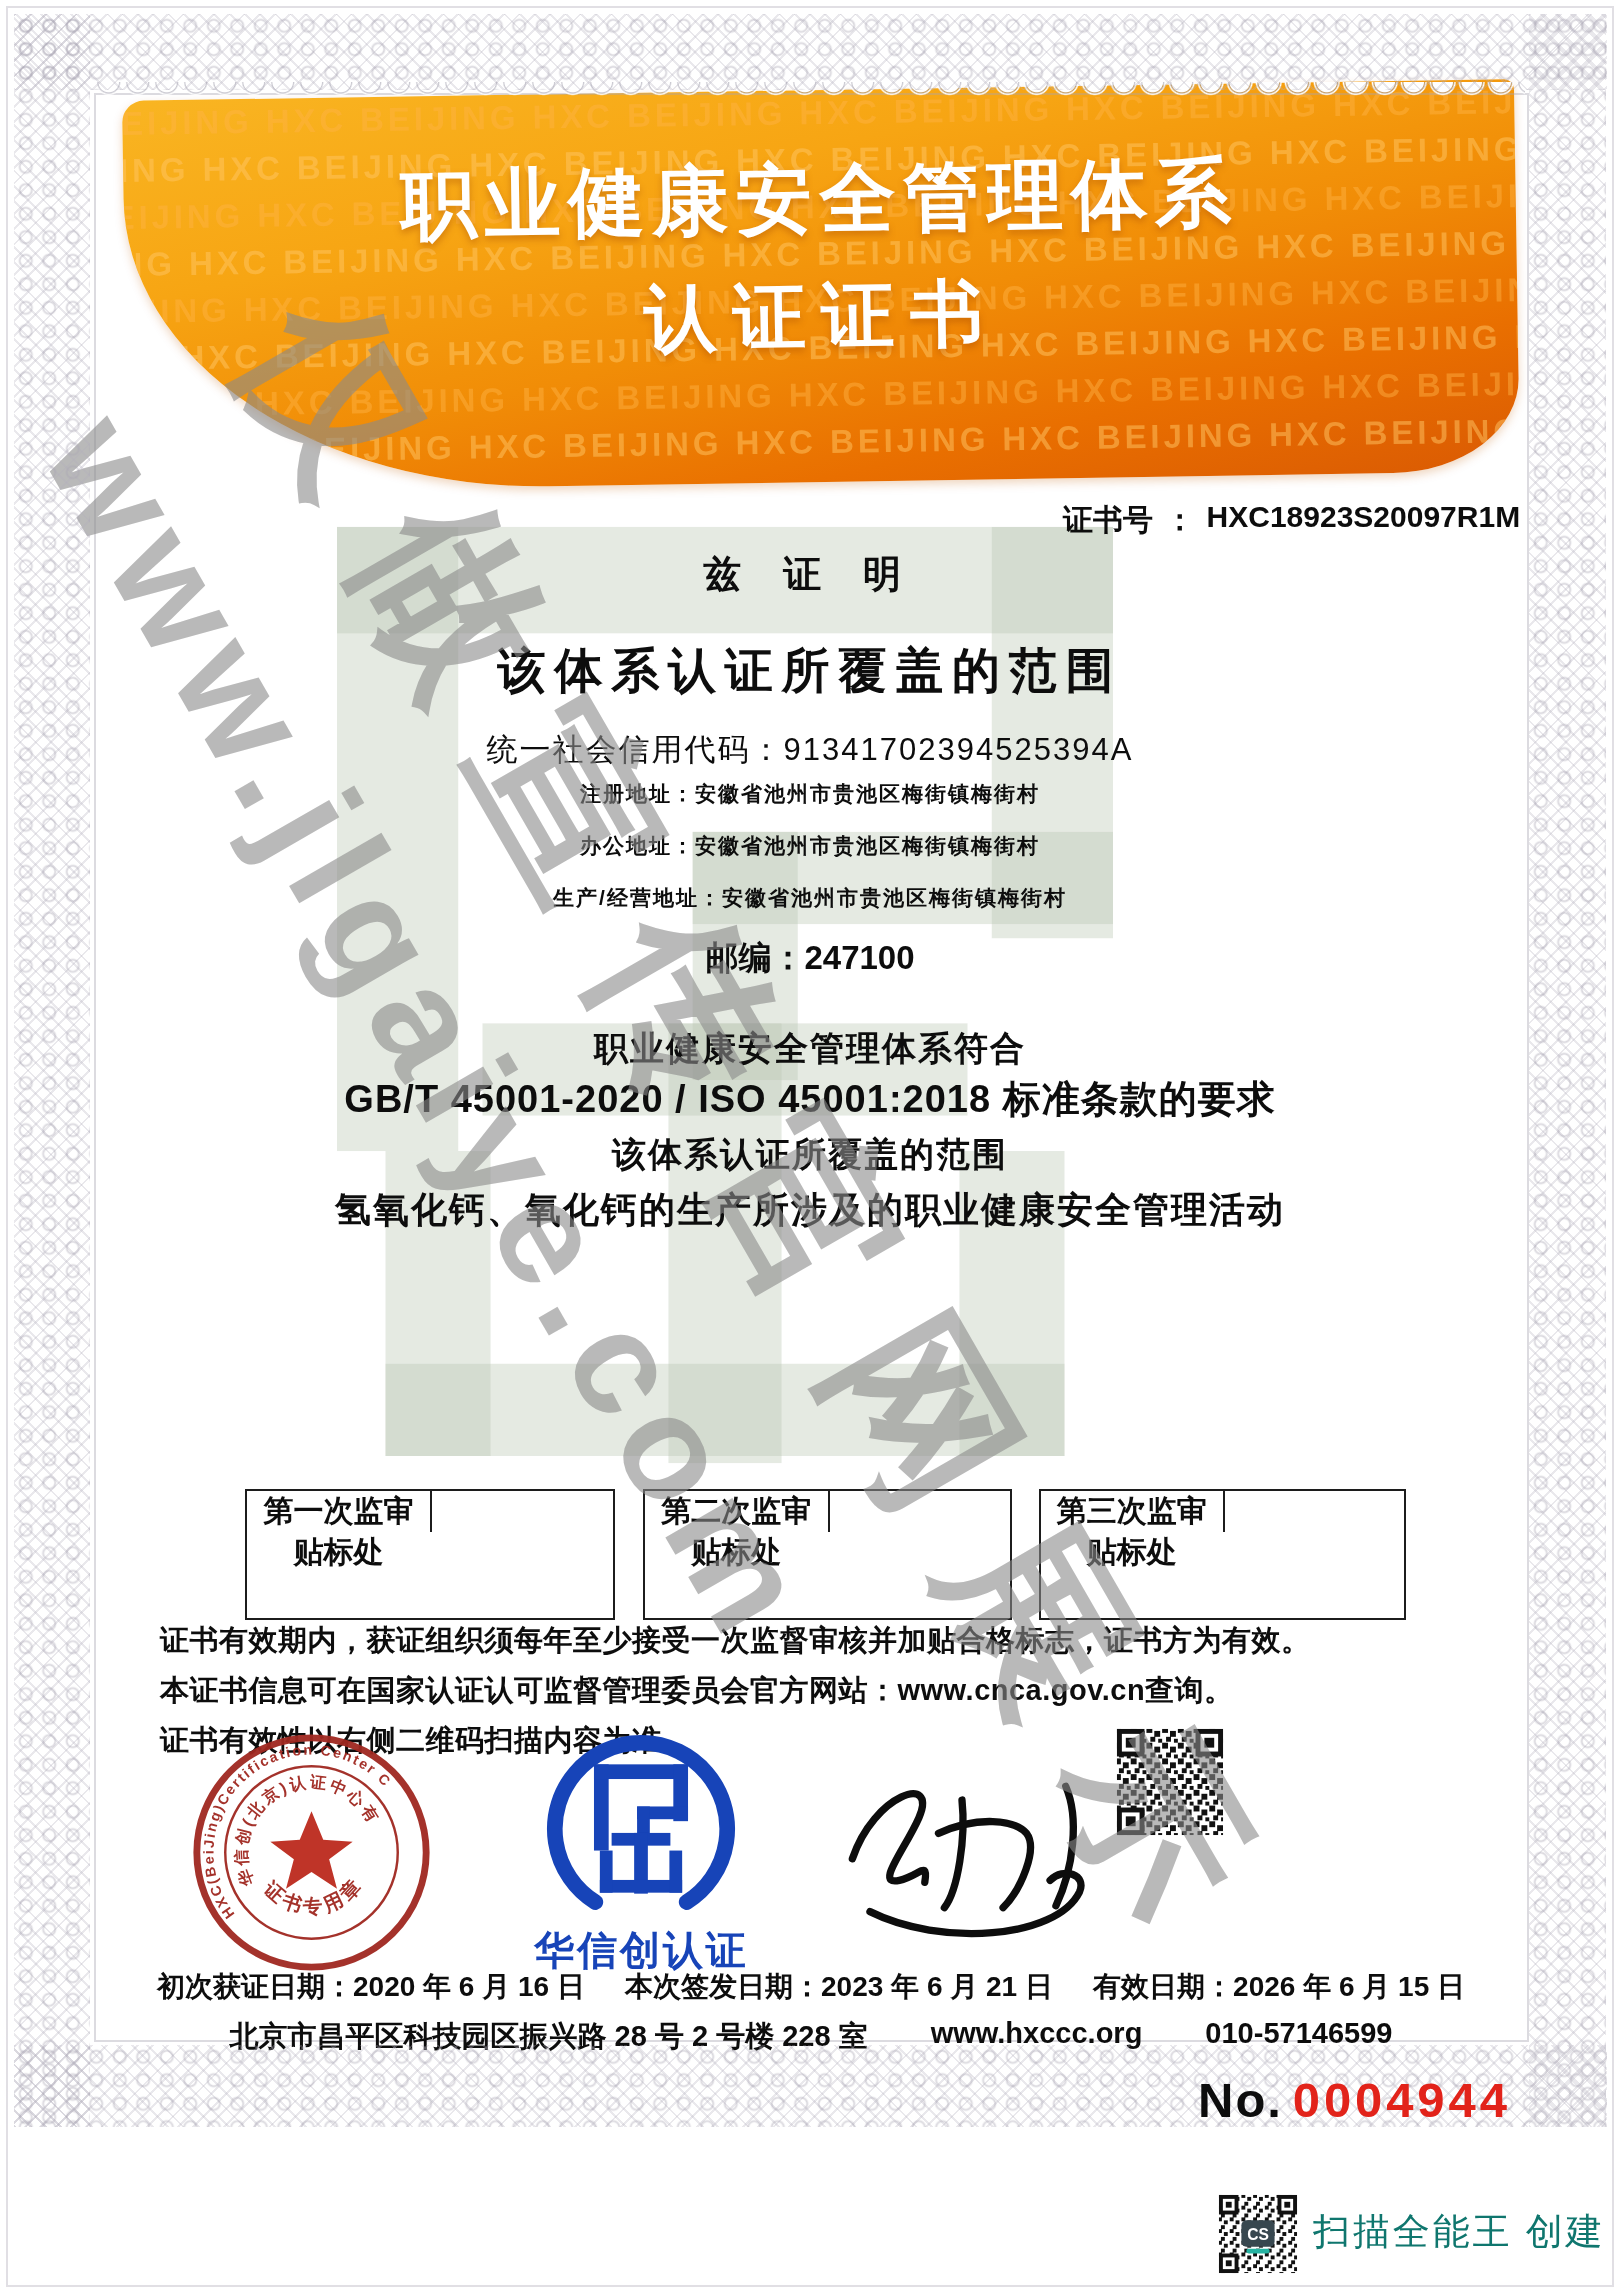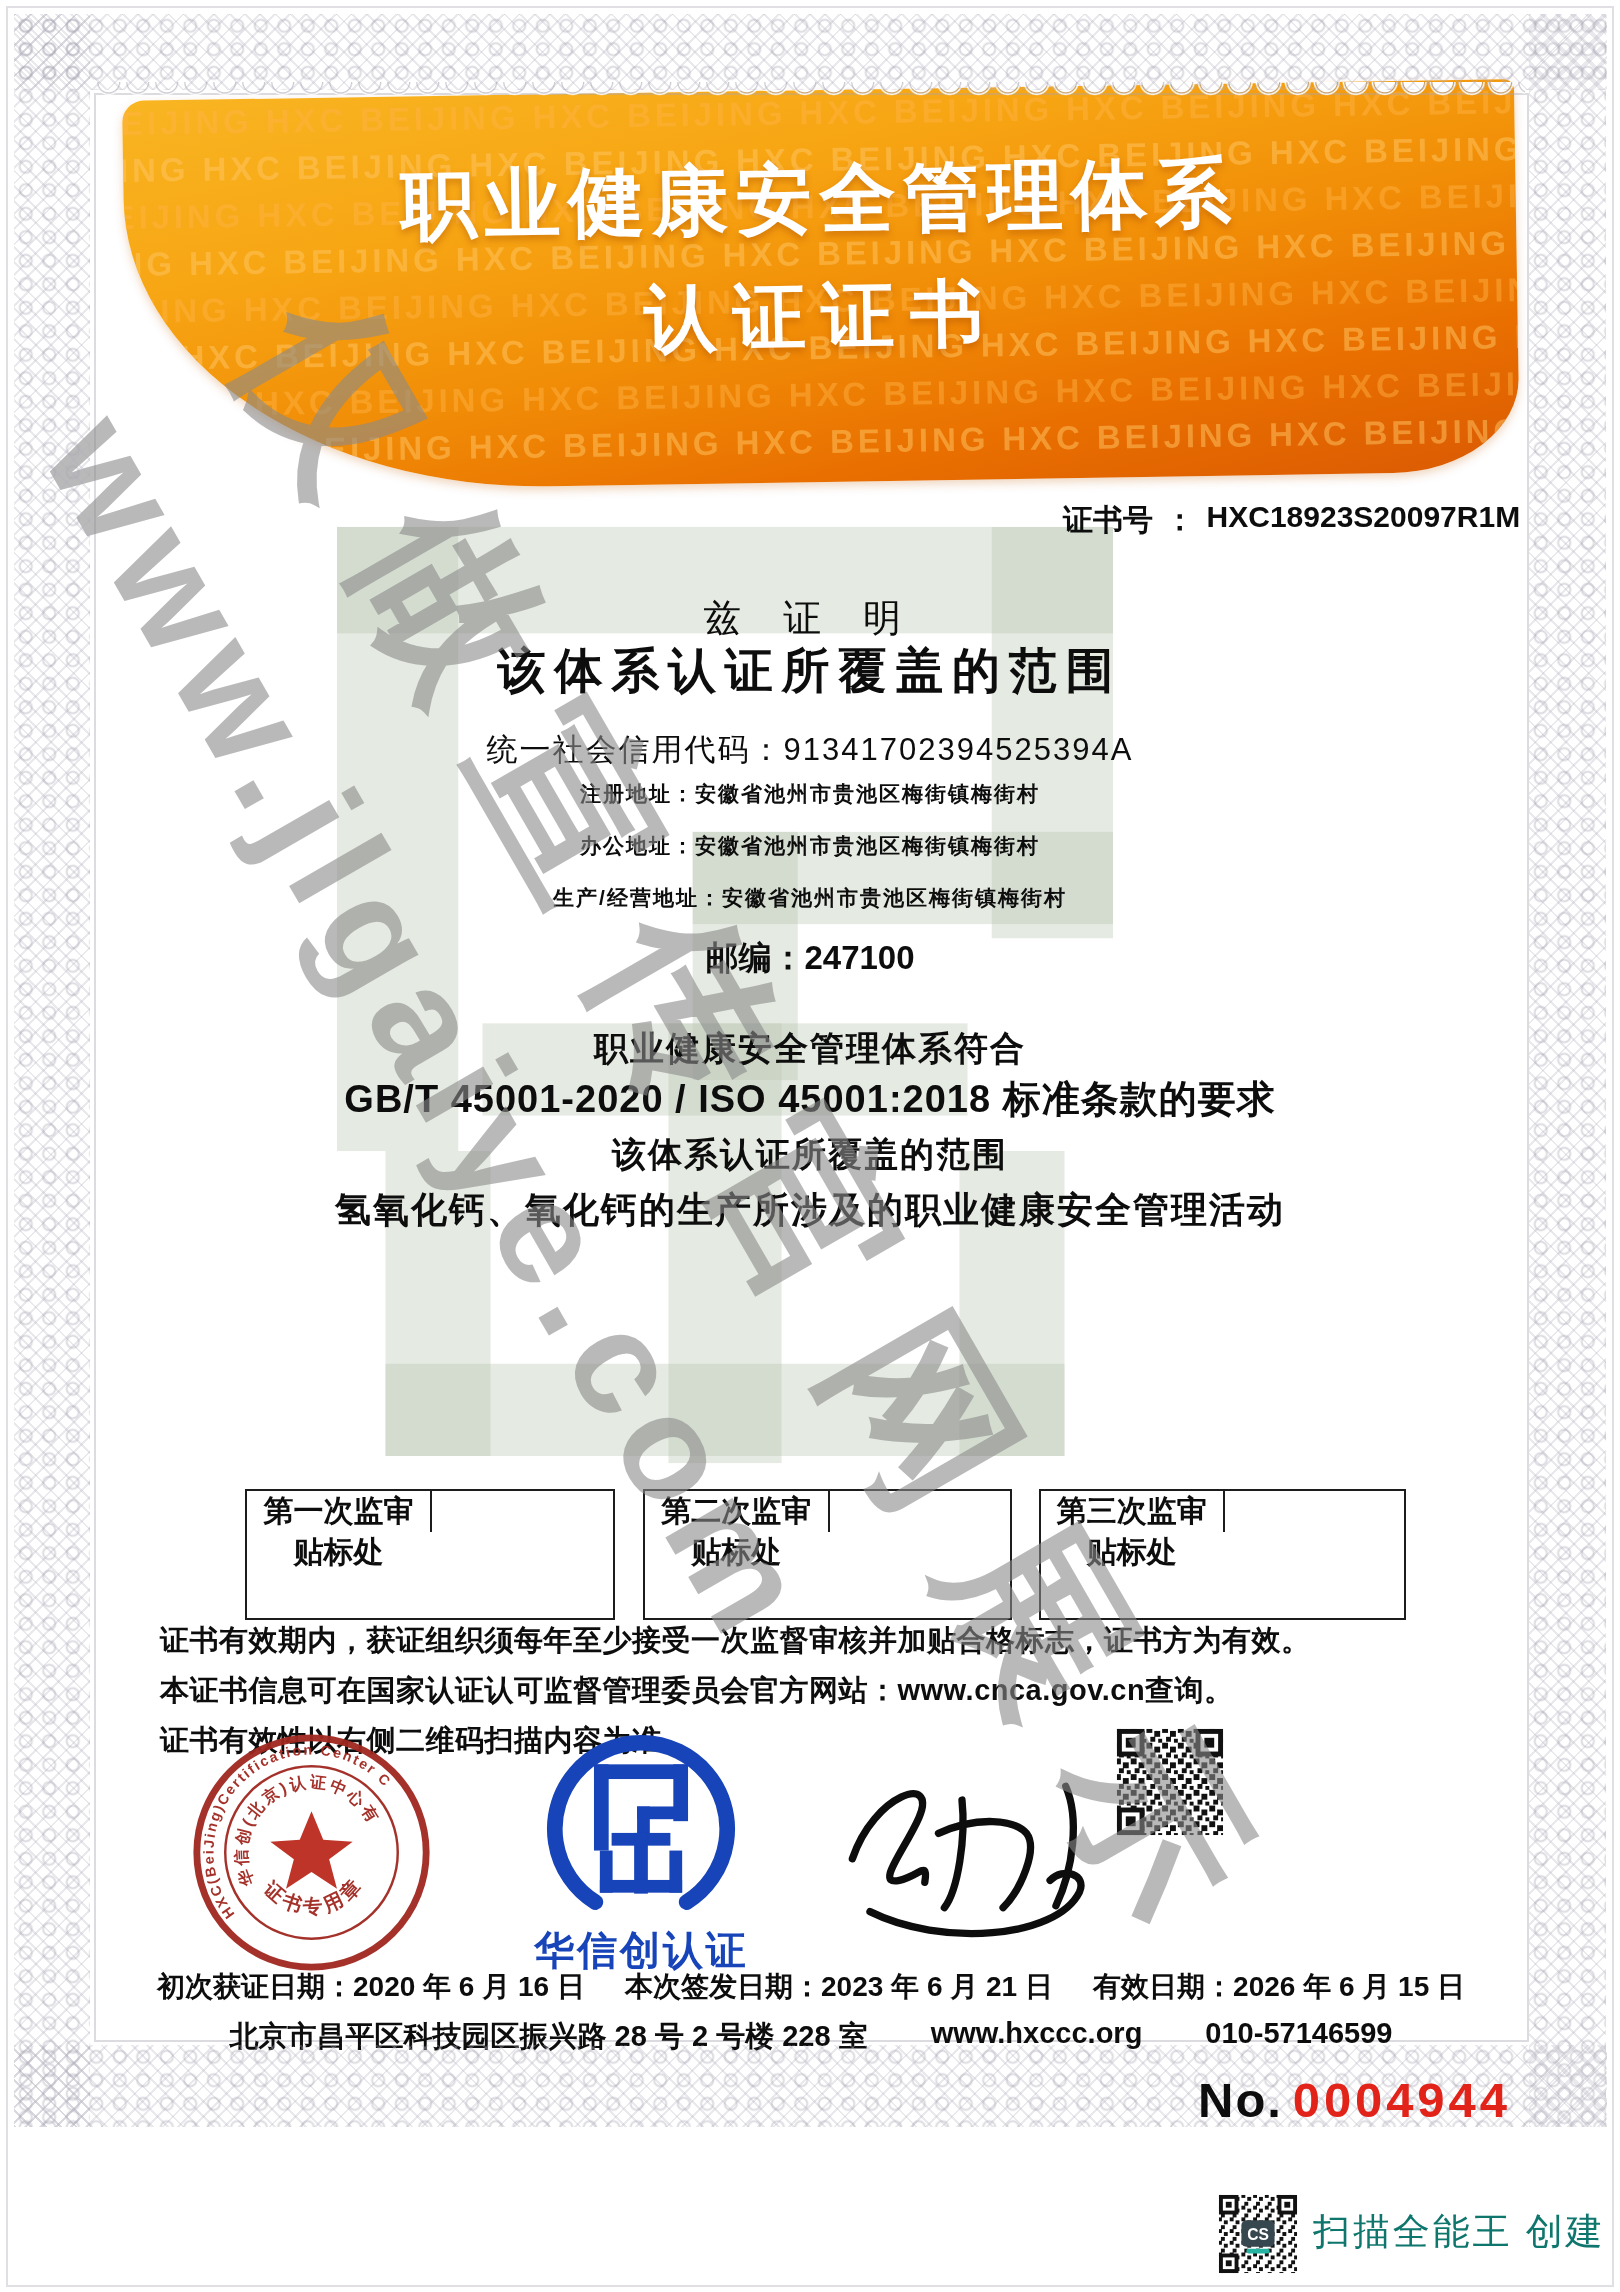--- a/index.html
+++ b/index.html
@@ -41,21 +41,21 @@
   
   .bigglyph{position:absolute;left:240px;top:456px;width:970px;height:1078px;z-index:1;opacity:.9;}
 
   
   .wm{position:absolute;transform-origin:left top;color:rgba(138,138,138,.60);font-weight:700;
       white-space:nowrap;z-index:6;pointer-events:none;}
   .wm-cn{left:392px;top:257px;font-size:181px;letter-spacing:54px;transform:rotate(60deg);}
   .wm-url{left:157px;top:387px;font-size:147px;letter-spacing:13.7px;transform:rotate(60deg);}
   .cline{position:absolute;left:0;width:100%;text-align:center;z-index:4;}
   .certno{position:absolute;left:1063px;top:500px;display:flex;gap:11.8px;font-size:30px;font-weight:600;z-index:4;}
-  .certify{top:593px;font-size:38px;font-weight:400;letter-spacing:15.7px;}
+  .certify{top:549px;font-size:38px;font-weight:700;letter-spacing:15.7px;}
   .company{top:639px;font-size:48px;font-weight:800;letter-spacing:8.8px;}
   .credit{top:729px;font-size:31px;font-weight:400;letter-spacing:2px;}
   .addr{font-size:21px;font-weight:700;letter-spacing:2px;}
   .addr1{top:780px;} .addr2{top:832px;} .addr3{top:884px;}
   .postcode{top:936px;font-size:33px;font-weight:700;}
   .std1{top:1026px;font-size:34px;font-weight:600;letter-spacing:2px;}
   .std2{top:1074px;font-size:38px;font-weight:800;letter-spacing:1px;}
   .std3{top:1132px;font-size:34px;font-weight:600;letter-spacing:2px;}
   .scope{top:1186px;font-size:36px;font-weight:800;letter-spacing:2px;}
 

